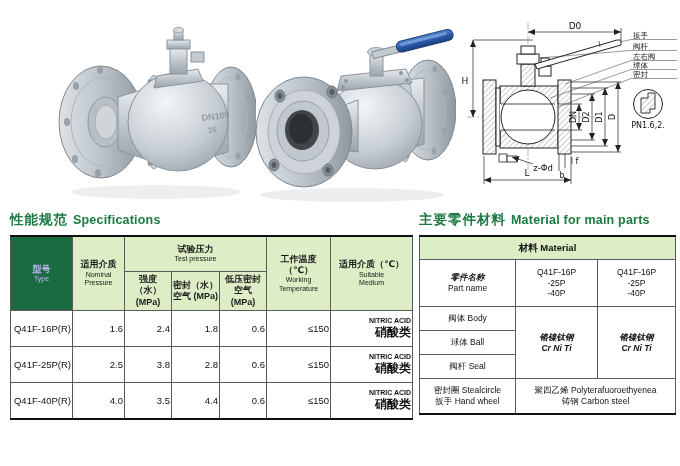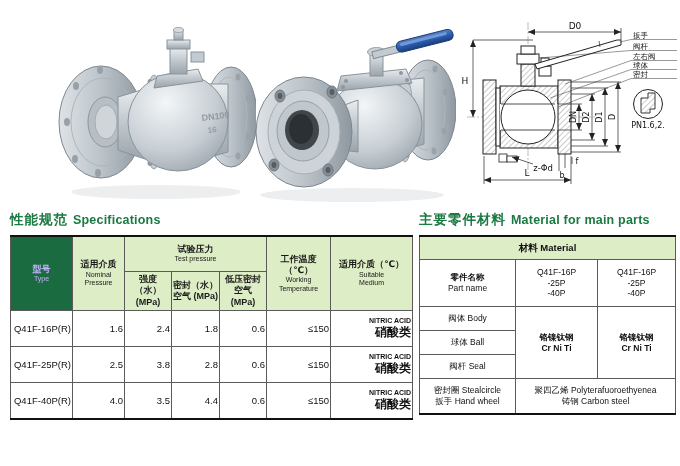--- a/index.html
+++ b/index.html
@@ -31,21 +31,21 @@
   .spec-table td { height:33px; font-size:9.5px;text-align:right; }
   .med-en { font-size:7px; font-weight:bold; line-height:1.2; }
   .med-zh { font-size:12px; font-weight:bold; line-height:1.3; }
 
   .mat-table td { font-size:8.5px; line-height:1.25; }
   .mat-table .mat-head td { height:20px; font-size:9.5px; font-weight:bold;
                             background:var(--header-light-green,#ddedc5); }
   .mat-table .name-row td { height:44px; }
   .mat-table .part-row td { height:21px; }
   .mat-table .last-row td { height:32px; }
-  .b { font-weight:bold; }
+  .b { font-weight:bold;font-style:italic; }
 </style>
 </head>
 <body>
 
 <div class="page">
 
   <div class="photo photo1">
     <svg width="200" height="180" viewBox="0 0 200 180">
       <defs>
         <linearGradient id="m1" x1="0" y1="0" x2="0" y2="1">

